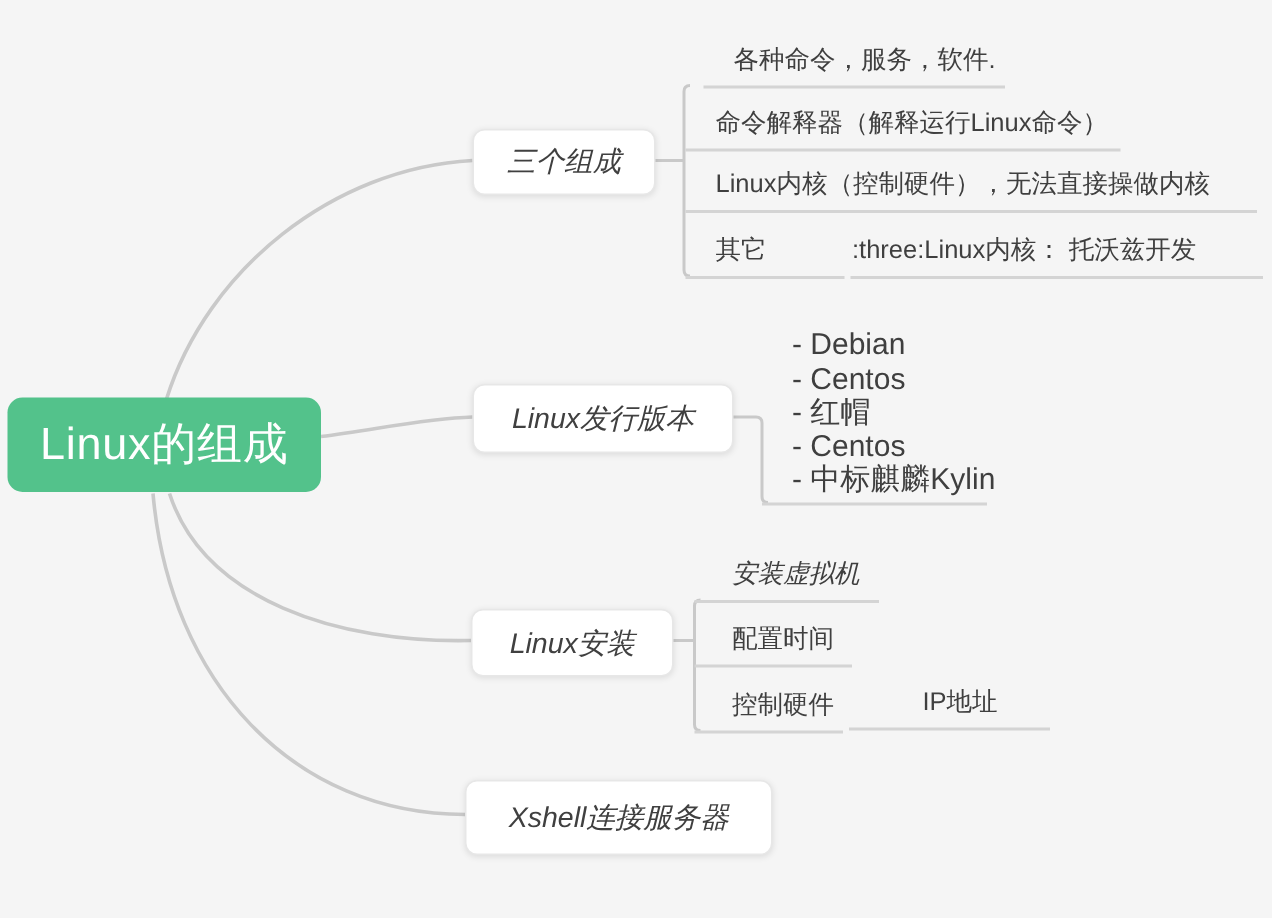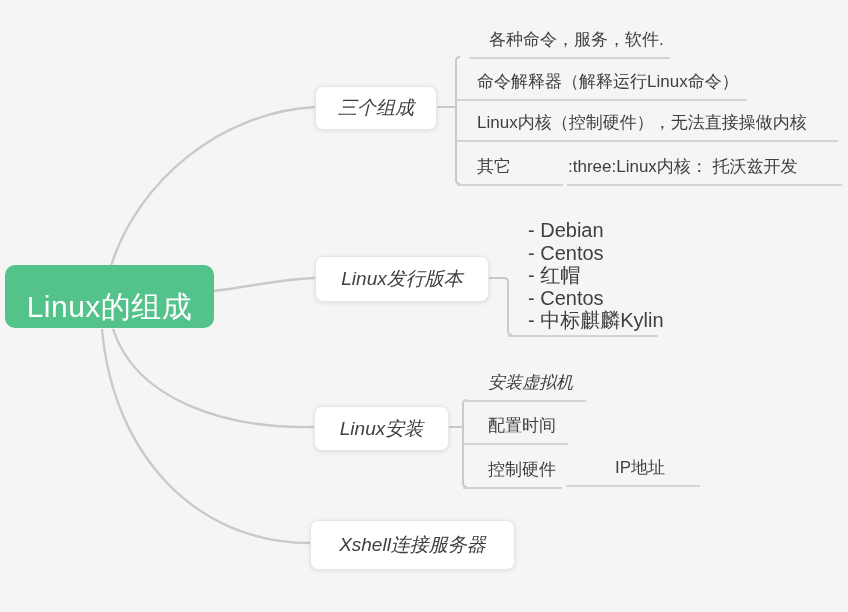--- a/index.html
+++ b/index.html
@@ -8,21 +8,21 @@
     background:#f5f5f5;
     font-family:"Liberation Sans","DejaVu Sans",sans-serif;
   }
   #connectors{position:absolute;left:0;top:0;width:848px;height:612px;pointer-events:none;}
   #connectors path{fill:none;stroke:#c9c9c9;}
   #connectors path.curve{stroke-width:2.4px;}
   #connectors path.bracket{stroke-width:2px;}
 
   .root-node{
     position:absolute;left:5px;top:265px;width:209px;height:63px;
-    border-radius:10px;display:flex;align-items:flex-end;justify-content:center;
+    border-radius:10px;display:flex;align-items:center;justify-content:center;
     color:#ffffff;font-size:30px;letter-spacing:0.5px;
     background:#53c28b;
   }
   .branch{
     position:absolute;background:#ffffff;border:1px solid #e7e7e7;border-radius:8px;
     box-shadow:0 1px 4px rgba(0,0,0,0.10);
     display:flex;align-items:center;justify-content:center;
     font-size:19px;color:#404040;white-space:nowrap;font-style:italic;
   }
   .branch.b1{left:315px;top:86px;width:120px;height:42px;}

